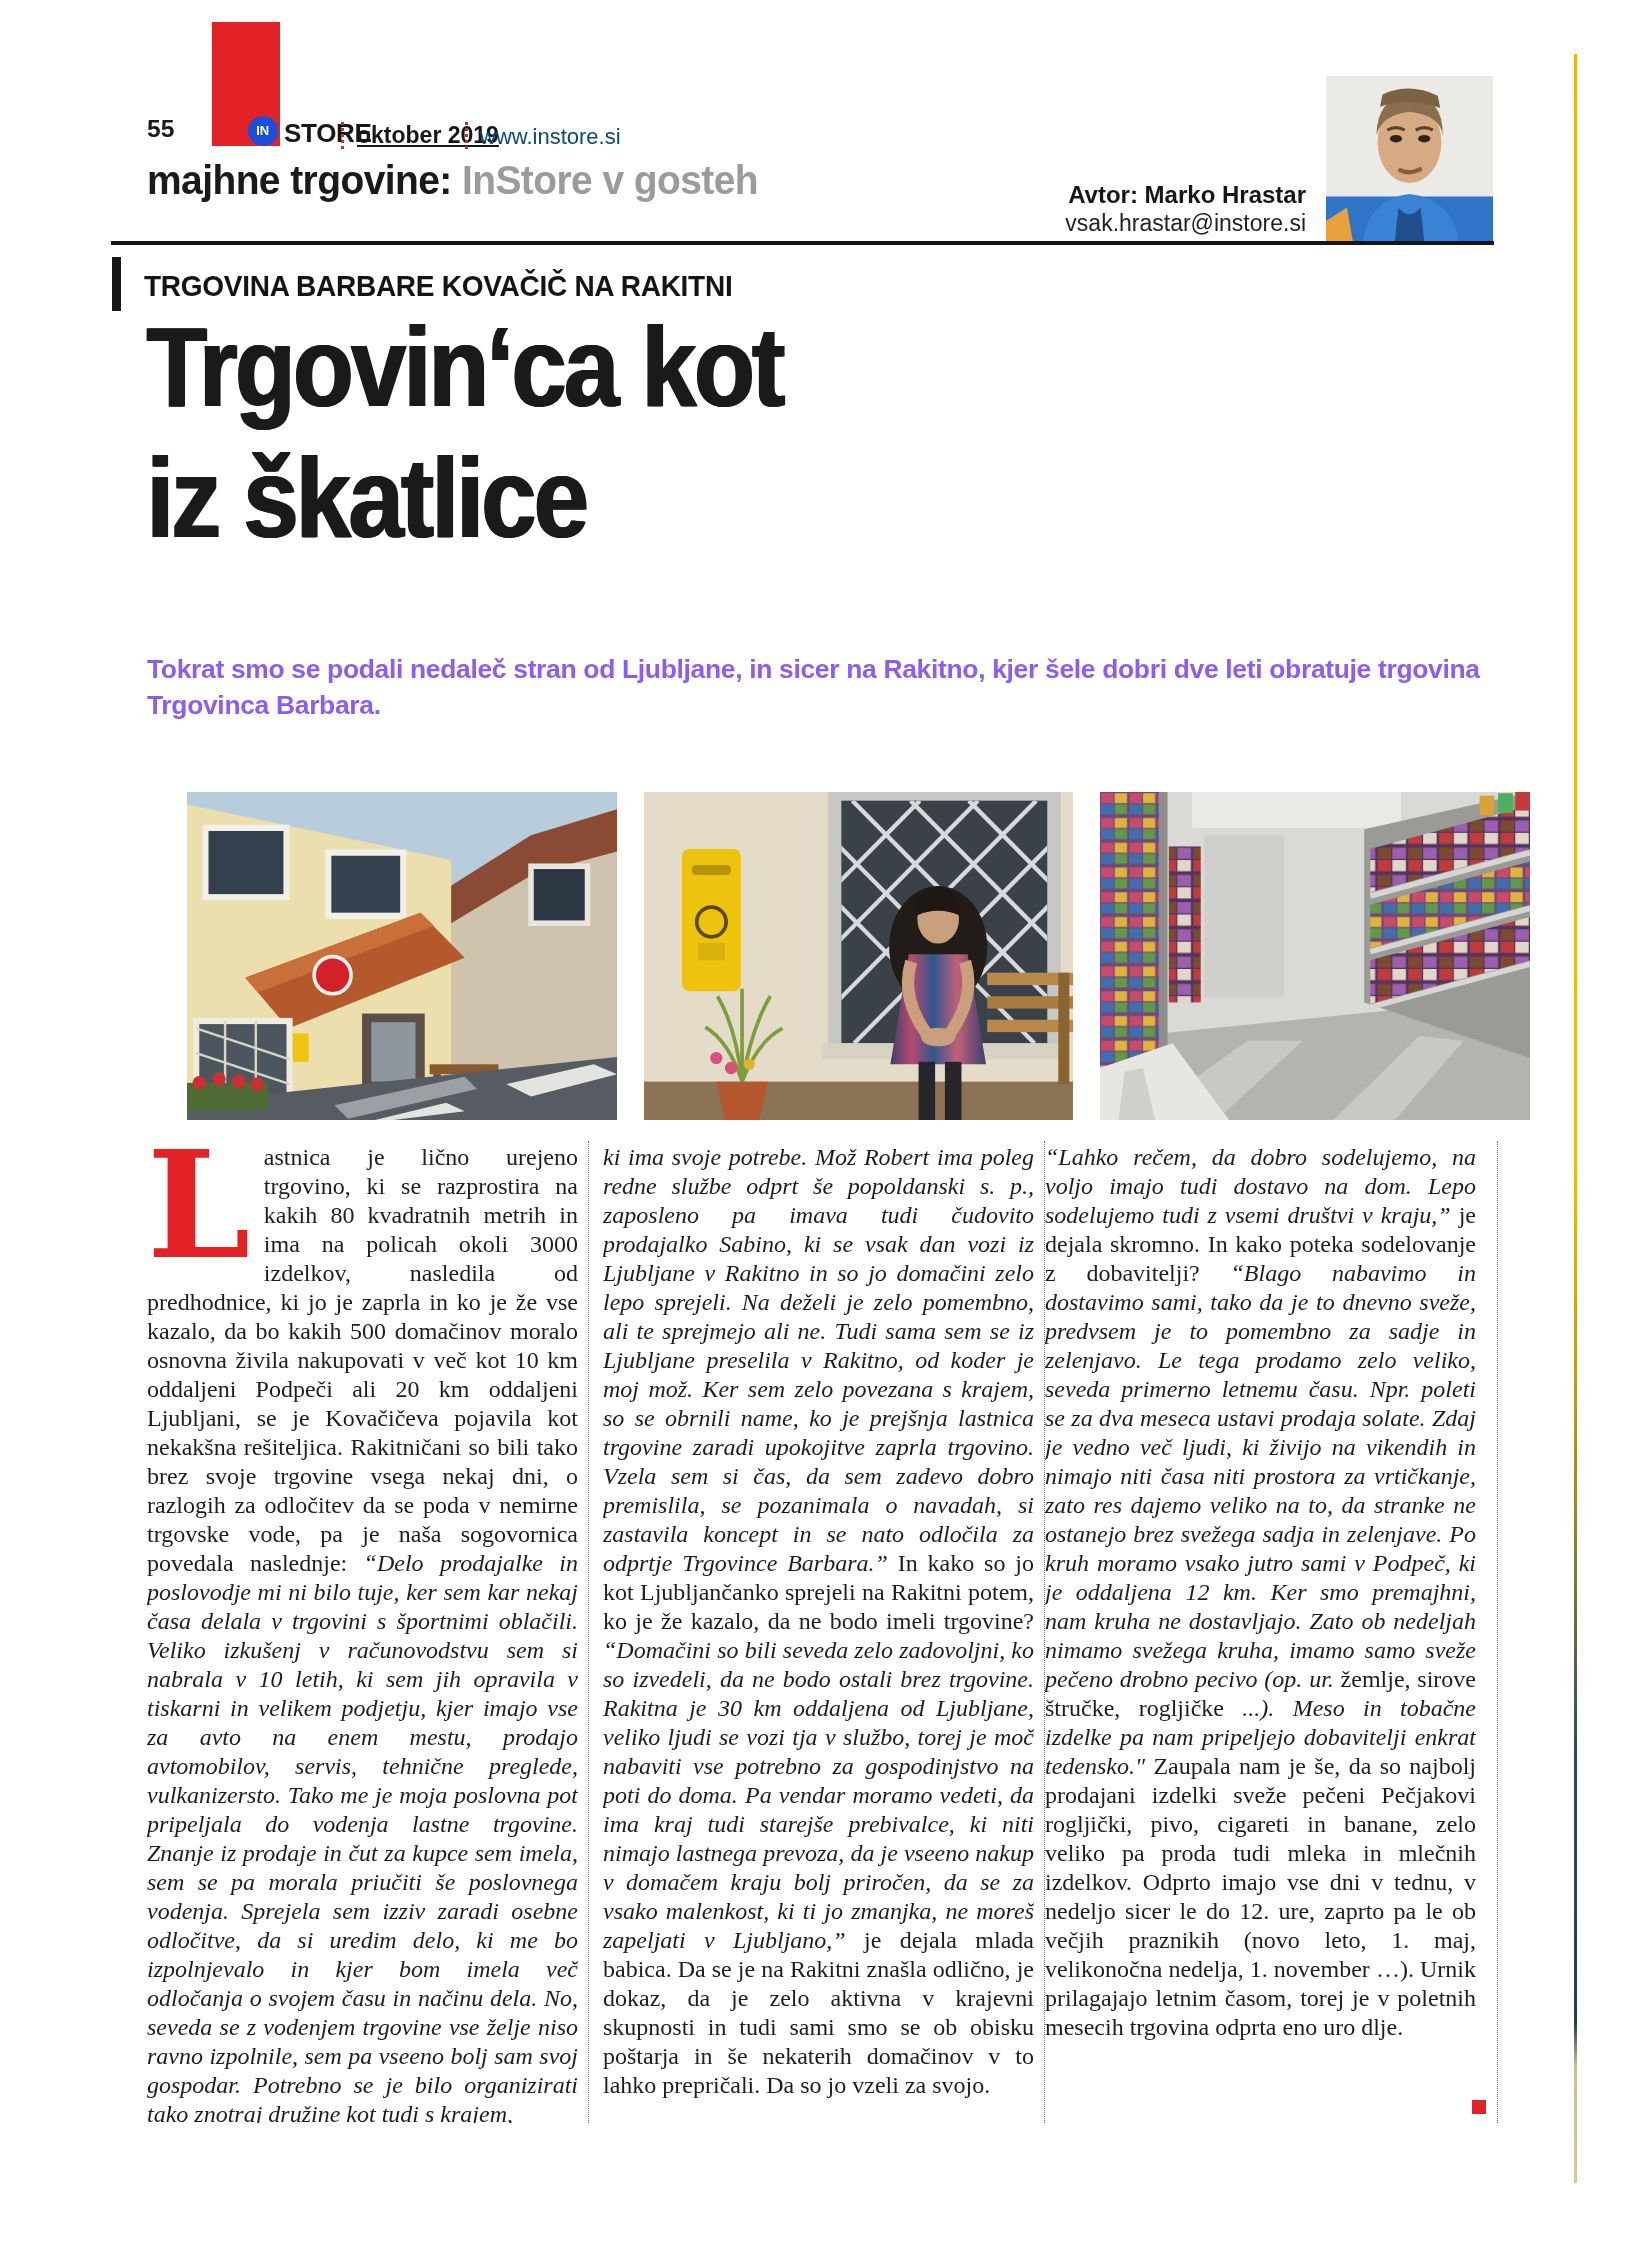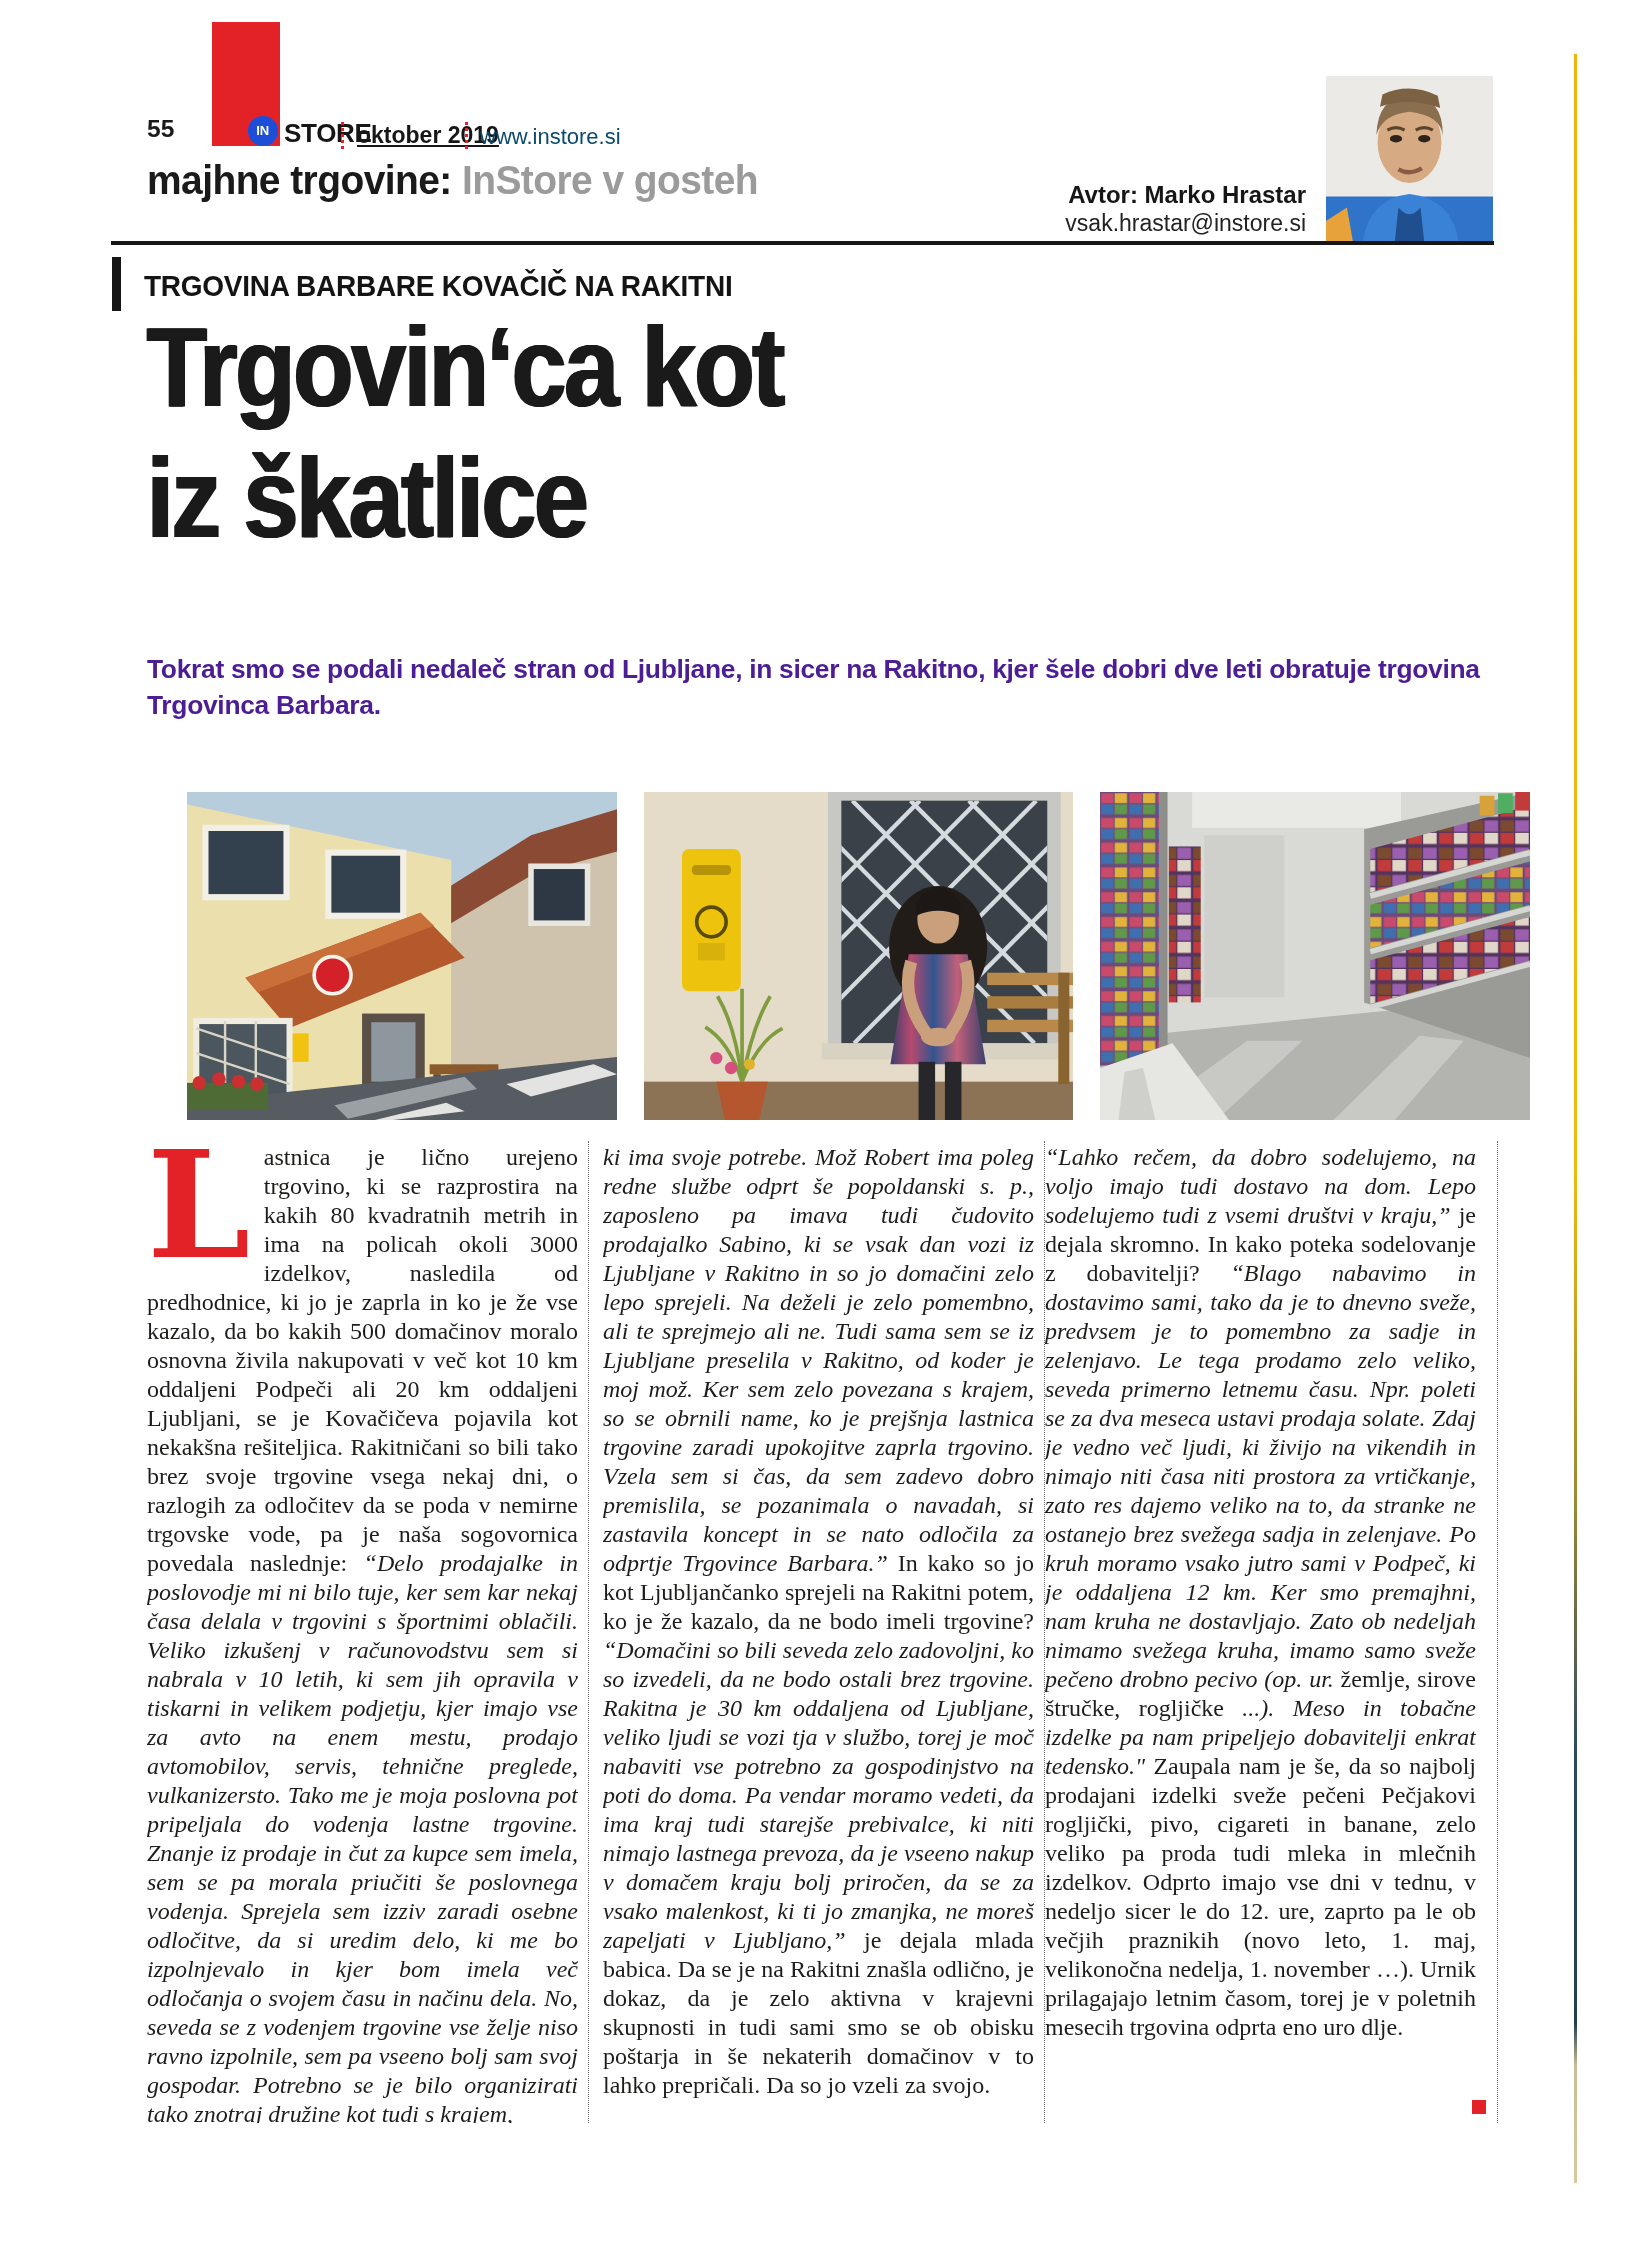--- a/index.html
+++ b/index.html
@@ -36,21 +36,21 @@
      background:linear-gradient(to bottom,#f0b40a 0%,#f2bb0c 52%,#9a8a33 68%,#2b4a5e 80%,#23404f 92.5%,#cbbd94 94.5%,#d6c9a0 100%);}
 
   
   .section-bar{left:112px;top:257px;width:9.2px;height:54px;background:#161616;}
   .section-label{left:144px;top:269px;font:700 29.5px/34px "Liberation Sans",sans-serif;letter-spacing:-0.3px;
                  color:#141414;transform:scaleX(0.95);transform-origin:0 0;white-space:nowrap;}
   .headline{left:146px;top:302px;font:700 113px/131px "Liberation Sans",sans-serif;letter-spacing:-3.1px;color:#1a1a1a;
             transform:scaleX(0.88);transform-origin:0 0;white-space:nowrap;
             text-shadow:1.8px 0 0 #1a1a1a,-0.6px 0 0 #1a1a1a;}
   .lead{left:147px;top:625px;width:1357px;font:700 26.4px/36px "Liberation Sans",sans-serif;
-        letter-spacing:-0.3px;color:#4c1d95;}
+        letter-spacing:-0.3px;color:#8b5cf6;}
 
   
   .photo{top:782px;height:328px;overflow:hidden;background:#ddd;}
   .photo svg{display:block;width:100%;height:100%;}
   .photo-1{left:147px;width:430px;}
   .photo-2{left:604px;width:429px;}
   .photo-3{left:1060px;width:430px;}
 
   
   .col{top:1143px;width:431px;height:980px;overflow:hidden;text-align:justify;

